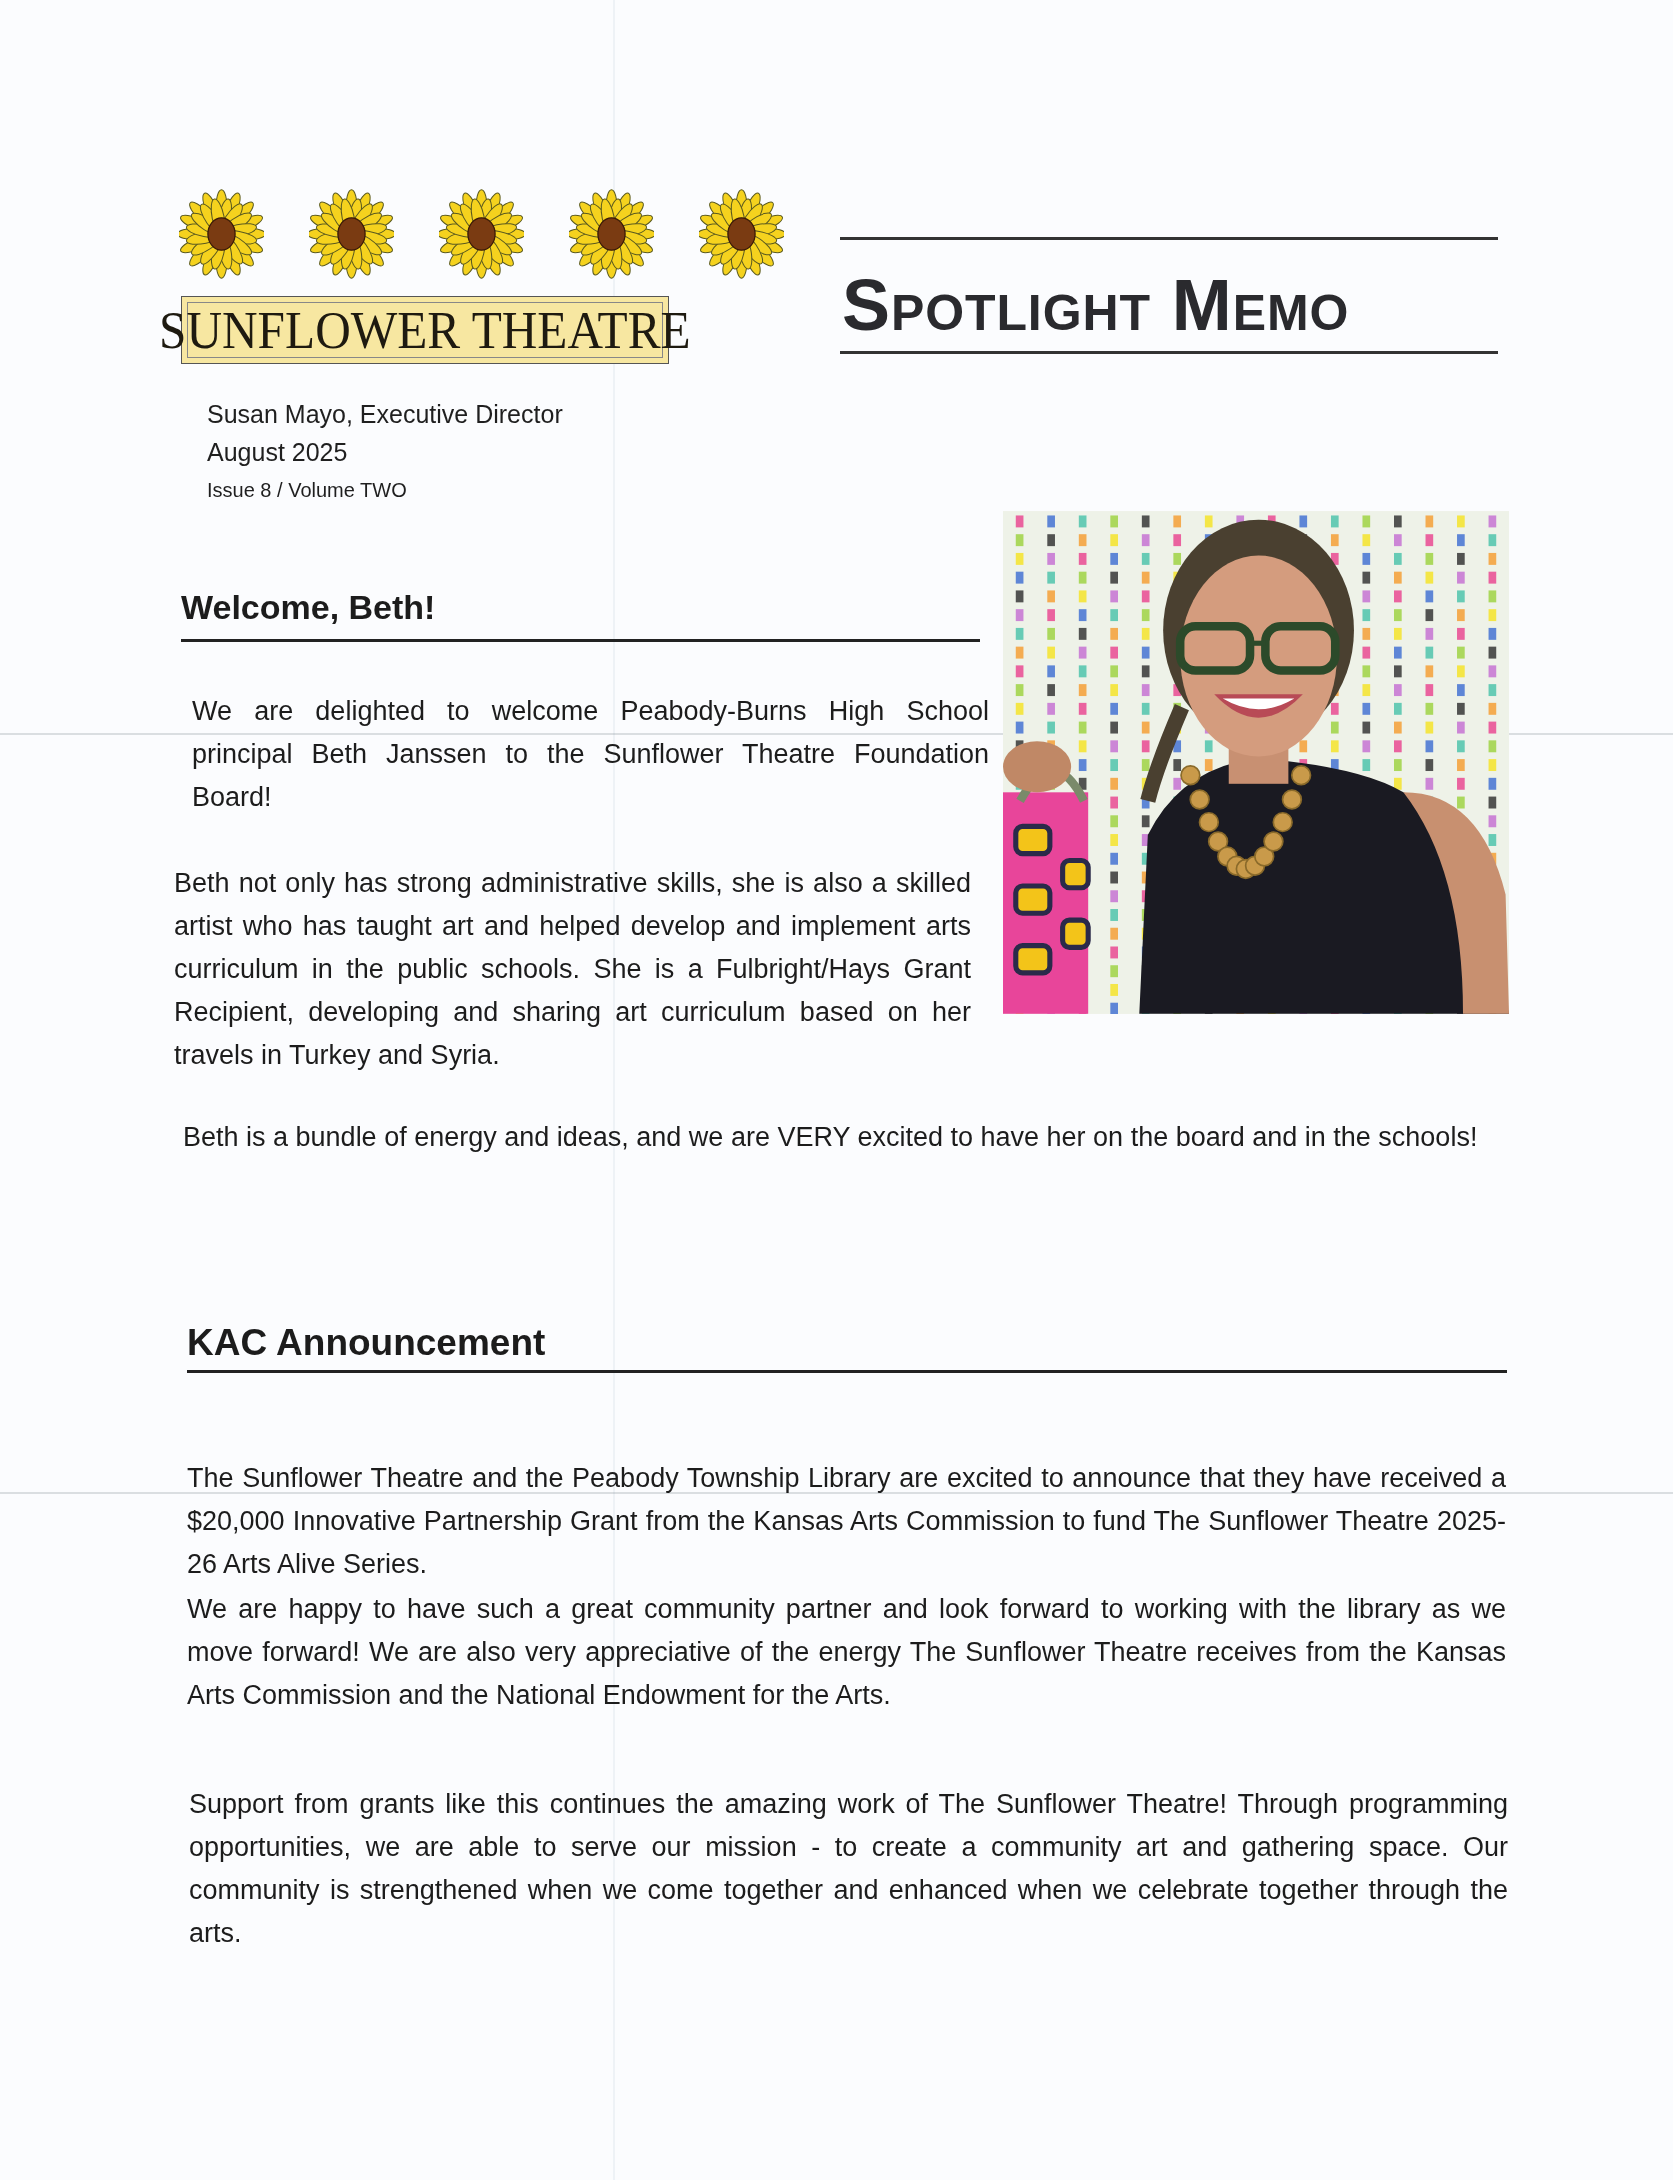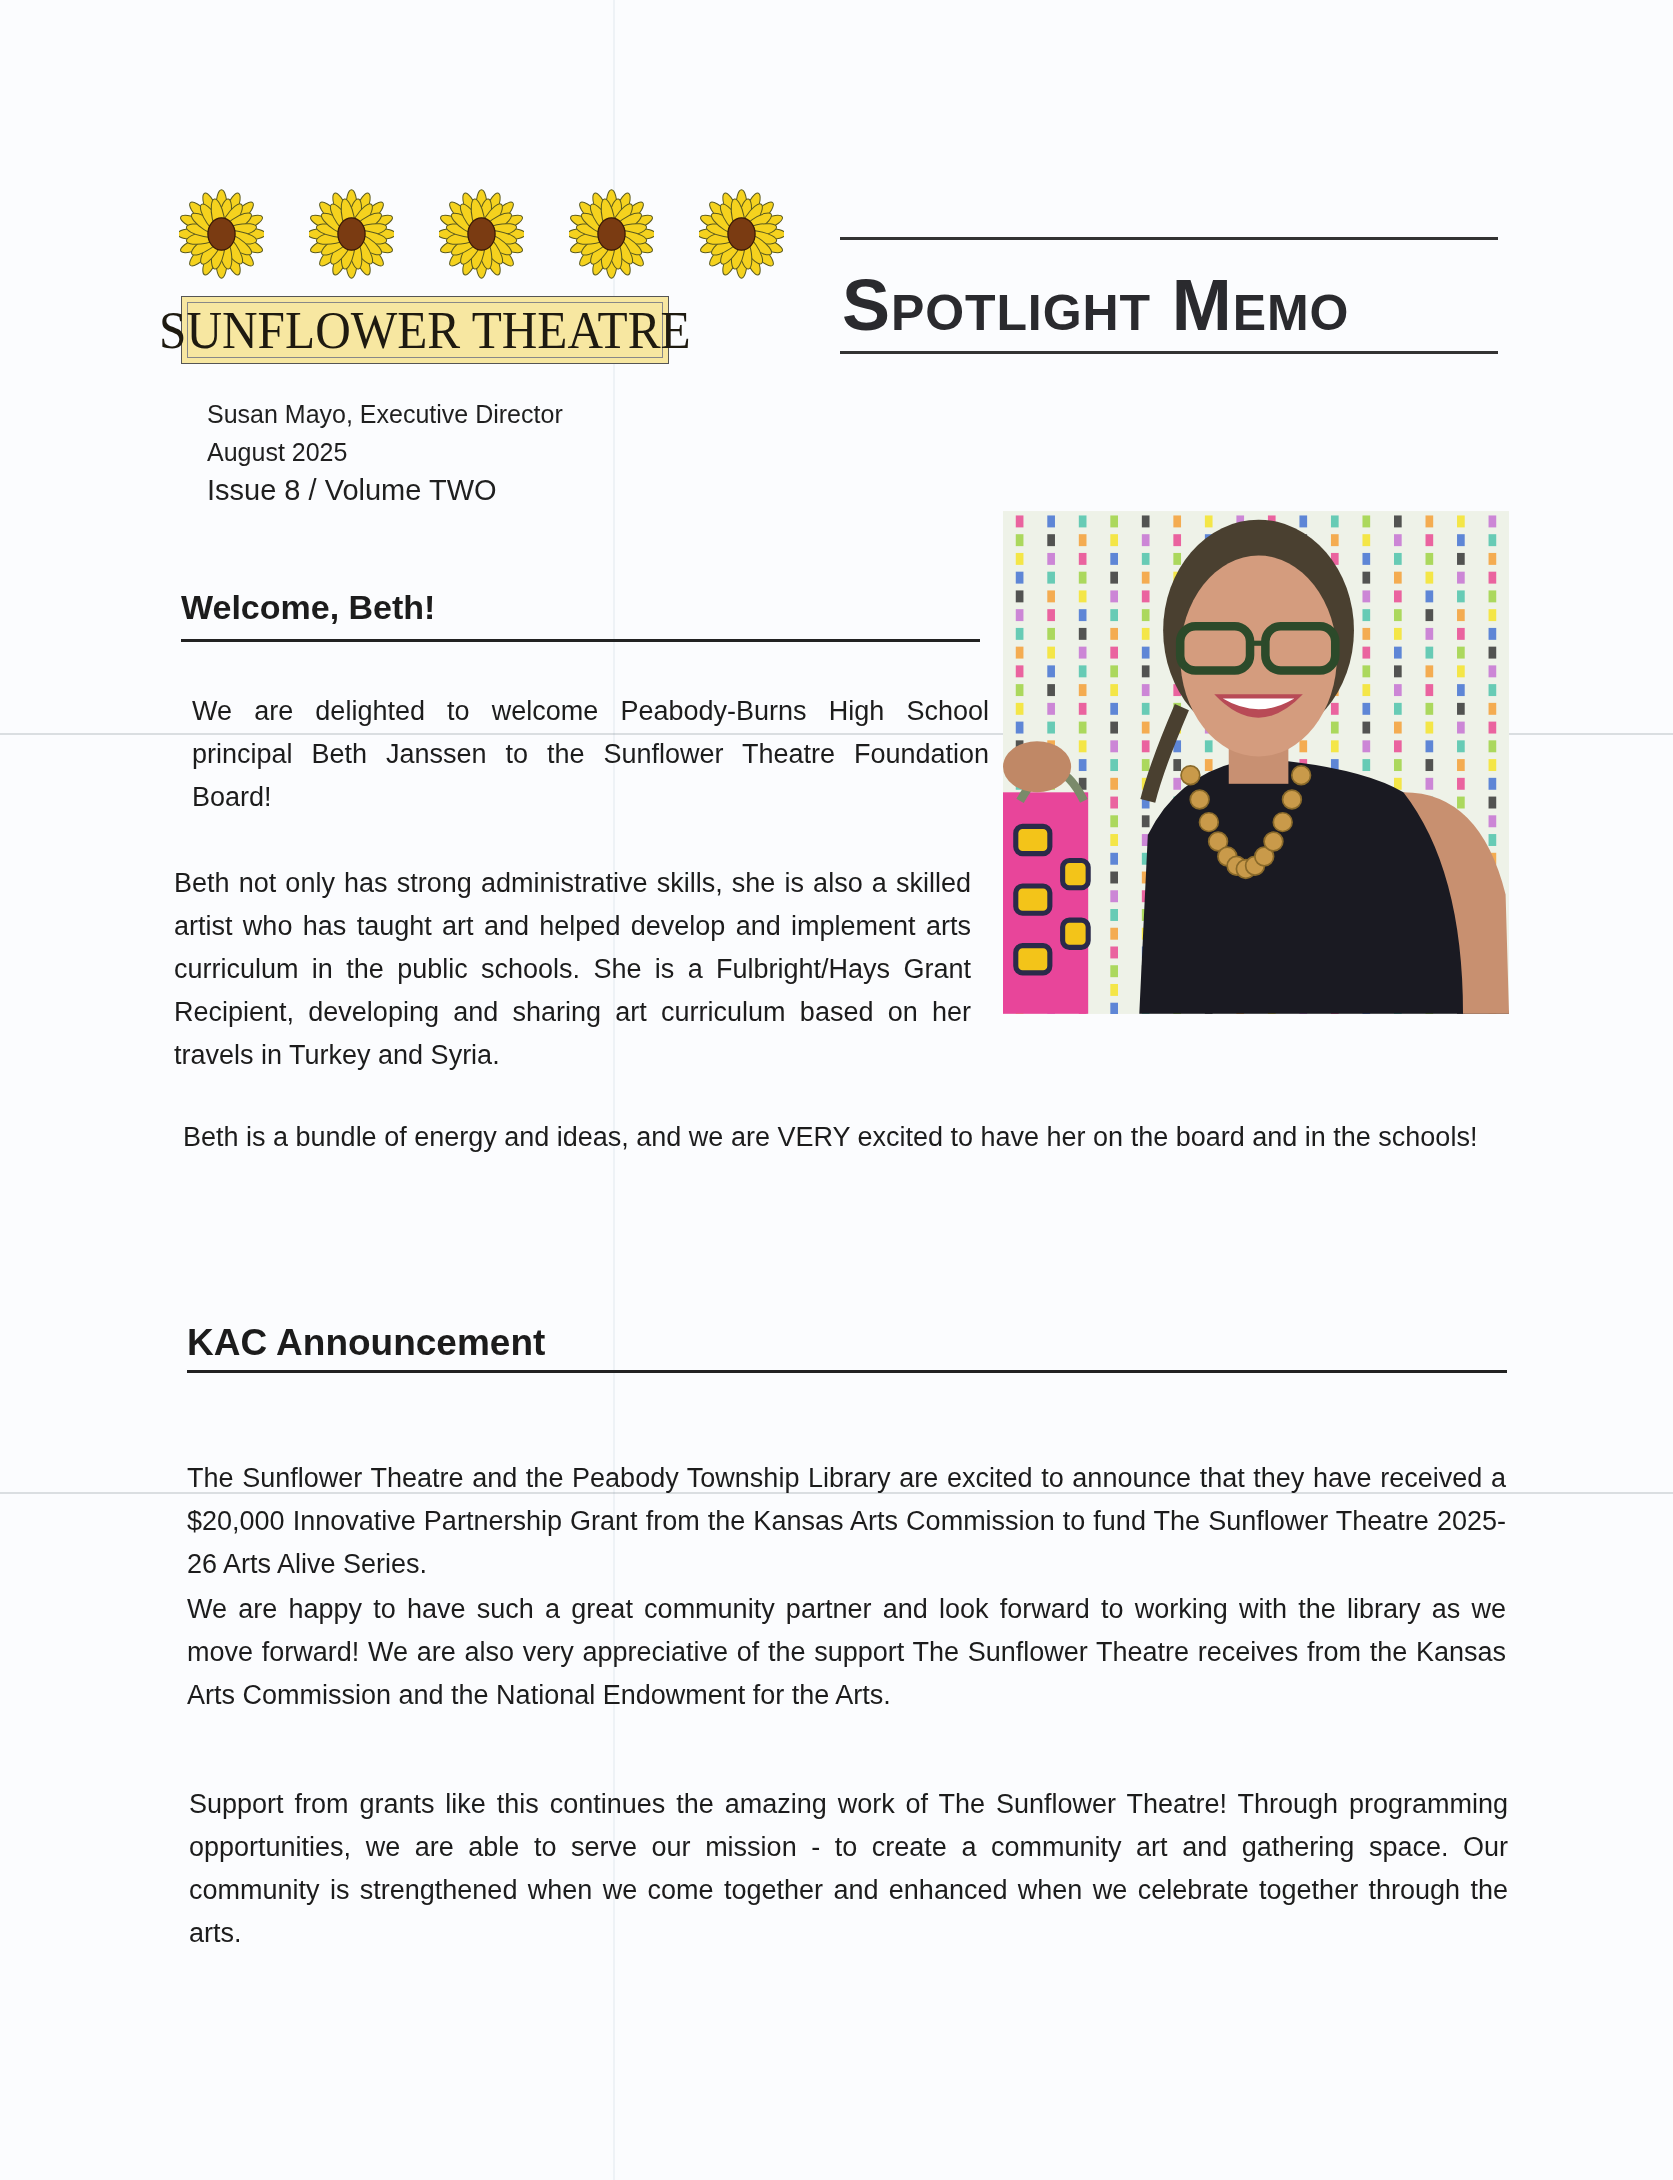--- a/index.html
+++ b/index.html
@@ -34,21 +34,21 @@
   
   .title-rule { position: absolute; left: 840px; width: 658px; height: 3.4px; background: #333; }
   .title {
     position: absolute; left: 842px; top: 264px; font-size: 72px; font-weight: bold;
     color: #2a2a2e; font-family: "Liberation Sans", sans-serif; white-space: nowrap;
     font-variant: small-caps; letter-spacing: 0.9px;
   }
 
   
   .meta { position: absolute; left: 179px; top: 395px; font-size: 25px; color: #1f1f1f; line-height: 38px; margin-left: 28px; }
-  .meta .issue { font-size: 29px; }
+  .meta .issue { font-size: 20px; }
 
   
   .h2 { position: absolute; font-weight: bold; color: #1c1c1c; white-space: nowrap; }
   .rule { position: absolute; height: 3.4px; background: #222; }
   .para {
     position: absolute; font-size: 27px; line-height: 43px; color: #1c1c1c;
     text-align: justify; text-align-last: left;
   }
 
   
@@ -744,15 +744,15 @@
         <circle cx="339.16666666666663" cy="338.4700949612773" r="11"></circle>
         <circle cx="350" cy="310" r="11"></circle>
       </g>
   </svg>
 </div>
 
 <div class="h2" style="left:187px; top:1322px; font-size:37px;">KAC Announcement</div>
 <div class="rule" style="left:187px; top:1370px; width:1320px;"></div>
 
 <div class="para" style="left:187px; top:1457px; width:1319px;">The Sunflower Theatre and the Peabody Township Library are excited to announce that they have received a $20,000 Innovative Partnership Grant from the Kansas Arts Commission to fund The Sunflower Theatre 2025-26 Arts Alive Series.</div>
-<div class="para" style="left:187px; top:1588px; width:1319px;">We are happy to have such a great community partner and look forward to working with the library as we move forward! We are also very appreciative of the support The Sunflower Theatre receives from the Kansas Arts Commission and the National Endowment for the Arts.</div>
+<div class="para" style="left:187px; top:1588px; width:1319px;">We are happy to have such a great community partner and look forward to working with the library as we move forward! We are also very appreciative of the energy The Sunflower Theatre receives from the Kansas Arts Commission and the National Endowment for the Arts.</div>
 <div class="para" style="left:189px; top:1758px; width:1319px;margin-top:25px;">Support from grants like this continues the amazing work of The Sunflower Theatre! Through programming opportunities, we are able to serve our mission - to create a community art and gathering space. Our community is strengthened when we come together and enhanced when we celebrate together through the arts.</div>
 
 
 </body></html>

